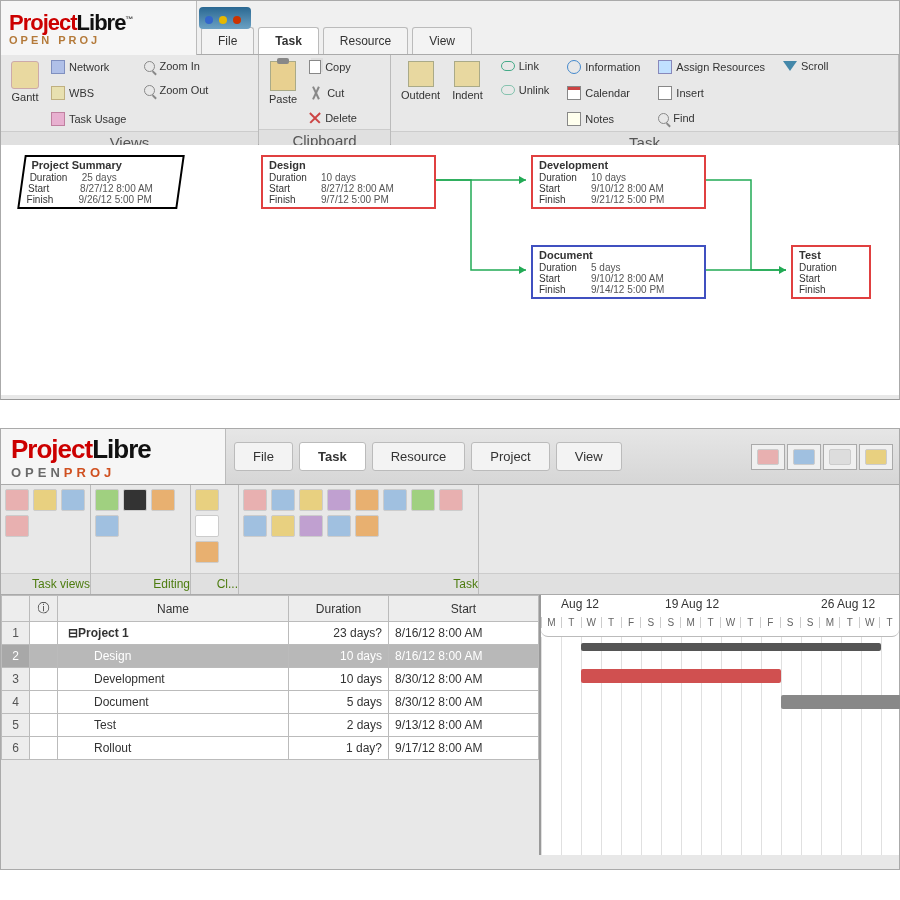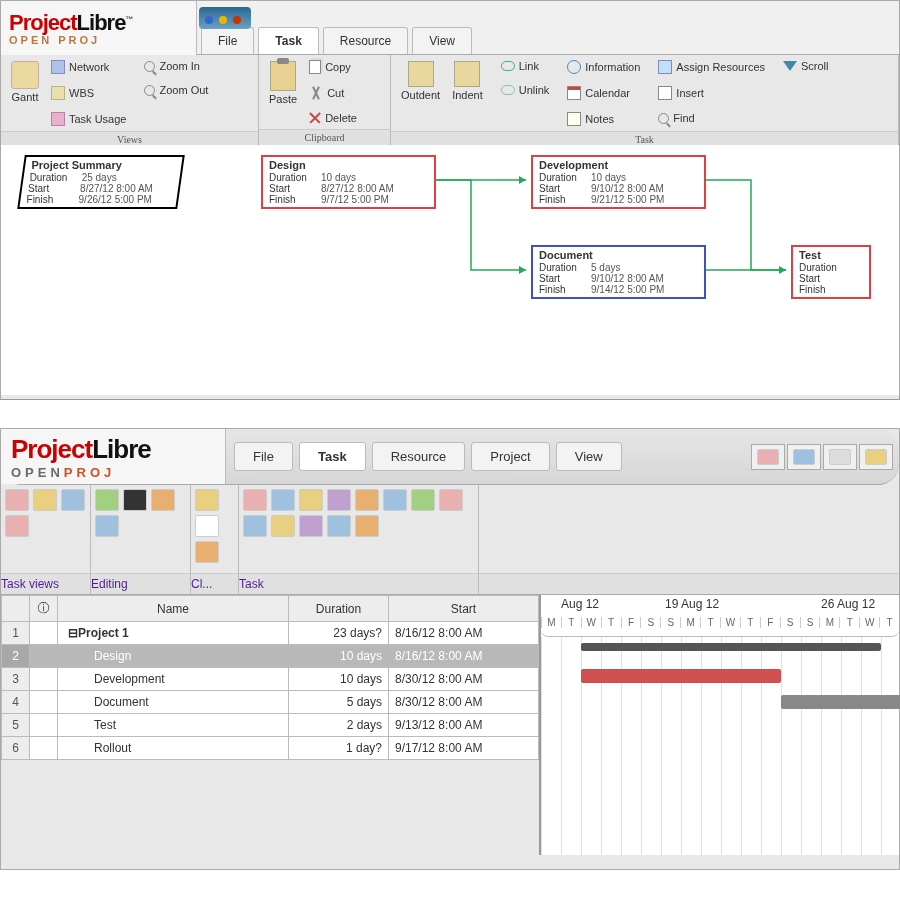--- a/index.html
+++ b/index.html
@@ -70,21 +70,21 @@
     border-bottom:1px solid #aaa;
     height: 90px;
   }
   .group {
     border-right:1px solid #bbb;
     display:flex;
     flex-direction:column;
     justify-content:space-between;
   }
   .group-body { display:flex; align-items:flex-start; padding: 4px 6px; gap: 4px; flex:1;}
-  .group-label { text-align:center; font-size:10px; color:#555; padding: 2px 0; border-top:1px solid #ccc; background:#e0e0e0;font-family:Liberation Serif, serif;}
+  .group-label { text-align:center; font-size:15px; color:#555; padding: 2px 0; border-top:1px solid #ccc; background:#e0e0e0;}
   .big-btn { display:flex; flex-direction:column; align-items:center; justify-content:center; padding: 2px 4px; gap:2px;}
   .big-btn .ic { width:28px; height:28px; background:#e9d9a0; border:1px solid #caa; border-radius:3px;}
   .col-btns { display:flex; flex-direction:column; gap:10px;}
   .small-btn { display:flex; align-items:center; gap:4px; padding:1px 4px;}
   .ic-sm { width:14px; height:14px; display:inline-block; }
   .ic-gantt{background:#e8b0b0;border:1px solid #c08080;}
   .ic-network{background:#b0c0e8;border:1px solid #8090c0;position:relative;}
   .ic-wbs{background:#e8e0b0;border:1px solid #c0b080;}
   .ic-usage{background:#e8b0d0;border:1px solid #c080a0;}
   .ic-zoom{border:1.5px solid #888;border-radius:50%;width:11px;height:11px;position:relative;}
@@ -131,35 +131,35 @@
   .node-v{color:#555;}
   .node.summary{border-color:#000;transform:skewX(-8deg);width:160px;}
   .node.summary > *{transform:skewX(8deg);}
   .node.red{border-color:#e04040;}
   .node.blue{border-color:#4050c0;}
   .arrow{position:absolute;stroke:#2a5;stroke-width:1.5;fill:none;}
   .arrowhead{fill:#2a5;}
 
   
   .win-bot { margin-top: 28px; height: 442px; }
-  .titlebar2{height:56px;background:linear-gradient(#e6e6e6,#d6d6d6);border-bottom:1px solid #aaa;display:flex;align-items:stretch;border-radius:21px;}
+  .titlebar2{height:56px;background:linear-gradient(#e6e6e6,#d6d6d6);border-bottom:1px solid #aaa;display:flex;align-items:stretch;}
   .logo-area2{width:225px;display:flex;flex-direction:column;justify-content:center;padding-left:10px;background:#f6f6f6;border-right:1px solid #bbb;}
   .logo-main2{font-size:26px;font-weight:bold;letter-spacing:-1px;}
   .logo-tag2{font-size:13px;letter-spacing:4px;font-weight:bold;}
   .lt-open{color:#6a6a6a;} .lt-proj{color:#d05020;}
   .menu-row2{display:flex;align-items:center;padding-left:8px;gap:6px;flex:1;}
   .menu-tab2{padding:6px 18px;border:1px solid #bbb;background:#f3f3f3;border-radius:3px;font-size:13px;}
   .menu-tab2.active{background:#fff;font-weight:bold;}
   .qat-right{margin-left:auto;display:flex;gap:2px;padding-right:6px;}
   .qat-ic{width:34px;height:26px;border:1px solid #aaa;background:#f0f0f0;display:flex;align-items:center;justify-content:center;}
 
   .ribbon2{display:flex;height:110px;background:#e8e8e8;border-bottom:1px solid #aaa;}
   .group2{border-right:1px solid #bbb;display:flex;flex-direction:column;}
   .group2-body{flex:1;padding:4px;display:flex;gap:4px;flex-wrap:wrap;align-content:flex-start;}
-  .group2-label{text-align:left;font-size:12px;color:#4c1d95;padding:3px 0;border-top:1px solid #ccc;background:#e0e0e0;}
+  .group2-label{text-align:right;font-size:12px;color:#4d7c0f;padding:3px 0;border-top:1px solid #ccc;background:#e0e0e0;}
   .ric{width:24px;height:22px;border:1px solid #ccc;background:#fff;border-radius:2px;display:inline-block;}
   .ric.pink{background:#e8b0b0;} .ric.green{background:#a0d080;} .ric.blue{background:#a0c0e0;}
   .ric.yel{background:#e8d080;} .ric.pur{background:#c0a0d0;} .ric.org{background:#e8b070;}
 
   
   .split{display:flex;height:260px;}
   .table-pane{width:540px;border-right:2px solid #999;overflow:hidden;}
   .gantt-pane{flex:1;background:#fff;position:relative;}
   table{border-collapse:collapse;width:100%;font-size:12px;}
   th,td{border:1px solid #bbb;padding:4px 6px;text-align:left;background:#fff;}

